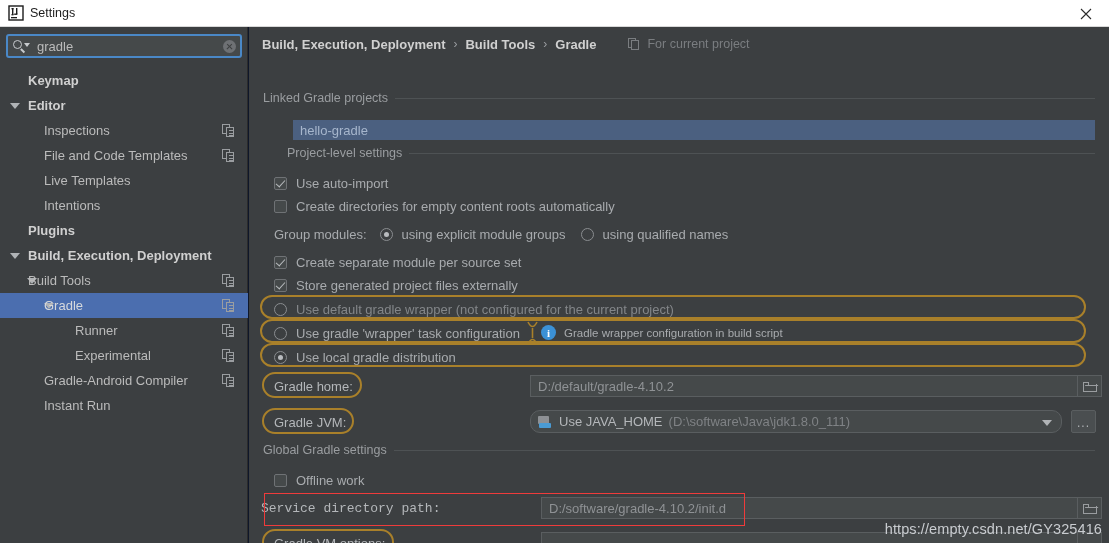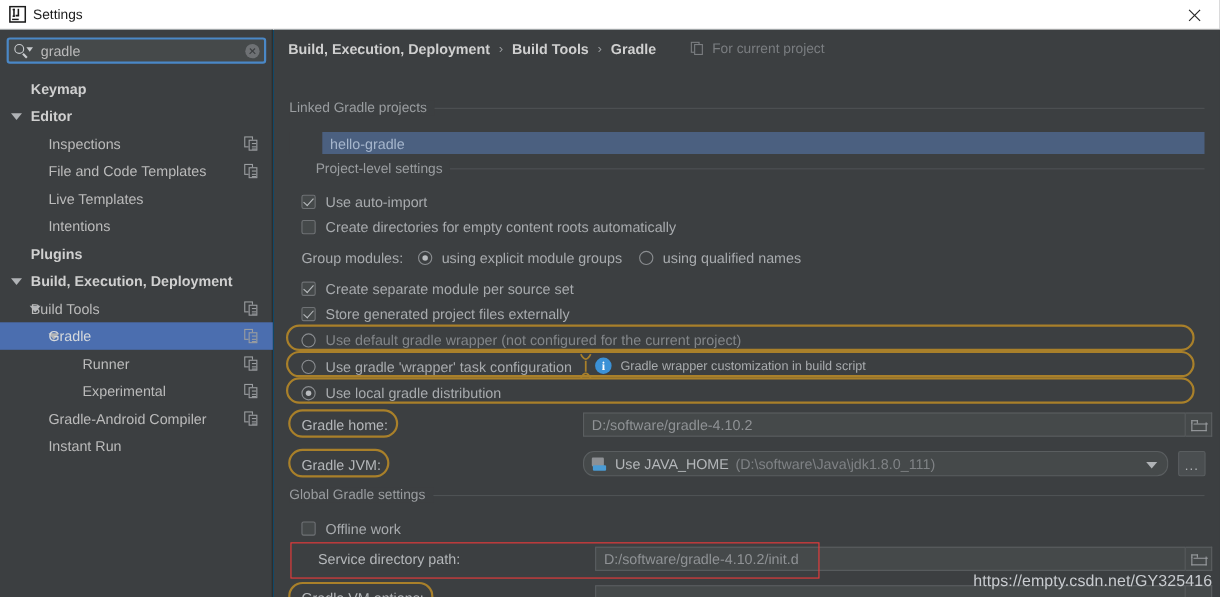--- a/index.html
+++ b/index.html
@@ -2,21 +2,21 @@
 <html><head>
 <meta charset="utf-8">
 <style>
   * { box-sizing: border-box; margin: 0; padding: 0; }
   html, body {
     width: 1109px; height: 543px;
     overflow: hidden;
     background: #3c3f41;
     font-family: "Liberation Sans", sans-serif;
   }
-  .window { position: relative; width: 887px; height: 543px; background: #0c4a6e; }
+  .window { position: relative; width: 887px; height: 543px; background: #0f172a; }
 
   
   .titlebar {
     position: absolute; left: 0; top: 0; width: 1109px; height: 27px;
     background: #ffffff;
     border-bottom: 1px solid #d8d8d8;
   }
   .titlebar .tb-icon {
     position: absolute; left: 8px; top: 5px; width: 16px; height: 16px;
   }
@@ -477,30 +477,30 @@
       <span class="rb"></span>
       <span class="rb-label dim">Use default gradle wrapper (not configured for the current project)</span>
     </div>
 
     <div class="opt-row" style="left:25px; top:299px;">
       <span class="rb"></span>
       <span class="rb-label">Use gradle 'wrapper' task configuration</span>
     </div>
     <div class="opt-row" style="left:292px; top:298px;">
       <span class="info-badge">i</span>
-      <span class="info-text">Gradle wrapper customization in build script</span>
+      <span class="info-text">Gradle wrapper configuration in build script</span>
     </div>
 
     <div class="opt-row" style="left:25px; top:323px;">
       <span class="rb checked"></span>
       <span class="rb-label">Use local gradle distribution</span>
     </div>
 
     <div class="field-label" style="left:25px; top:352px;">Gradle home:</div>
-    <div class="textfield" style="left:281px; top:348px; width:548px;">D:/software/gradle-4.10.2</div>
+    <div class="textfield" style="left:281px; top:348px; width:548px;">D:/default/gradle-4.10.2</div>
     <div class="browse-btn" style="left:829px; top:348px;">
       <span class="folder-ico">
         <span class="body"></span>
           <span class="tab"></span>
           <span class="flap"></span>
       </span>
     </div>
 
     <div class="field-label" style="left:25px; top:388px;">Gradle JVM:</div>
     <div class="combo" style="left:281px; top:383px; width:532px;border-radius:10px;">
@@ -515,21 +515,21 @@
     <div class="ellipsis-btn" style="left:822px; top:383px;">...</div>
 
     <div class="sect-head" style="left:14px; top:416px;">Global Gradle settings</div>
     <div class="sect-rule" style="left:138px; top:423px; width:708px;"></div>
 
     <div class="opt-row" style="left:25px; top:446px;">
       <span class="cb"></span>
       <span class="cb-label">Offline work</span>
     </div>
 
-    <div class="field-label" style="left:40px; top:474px;">Service directory path:</div>
+    <div class="field-label" style="left:12px; top:474px;font-family:Liberation Mono, monospace;">Service directory path:</div>
     <div class="textfield" style="left:292px; top:470px; width:537px;">D:/software/gradle-4.10.2/init.d</div>
     <div class="browse-btn" style="left:829px; top:470px;">
       <span class="folder-ico">
         <span class="body"></span>
           <span class="tab"></span>
           <span class="flap"></span>
       </span>
     </div>
 
     <div class="field-label" style="left:25px; top:509px;">Gradle VM options:</div>

